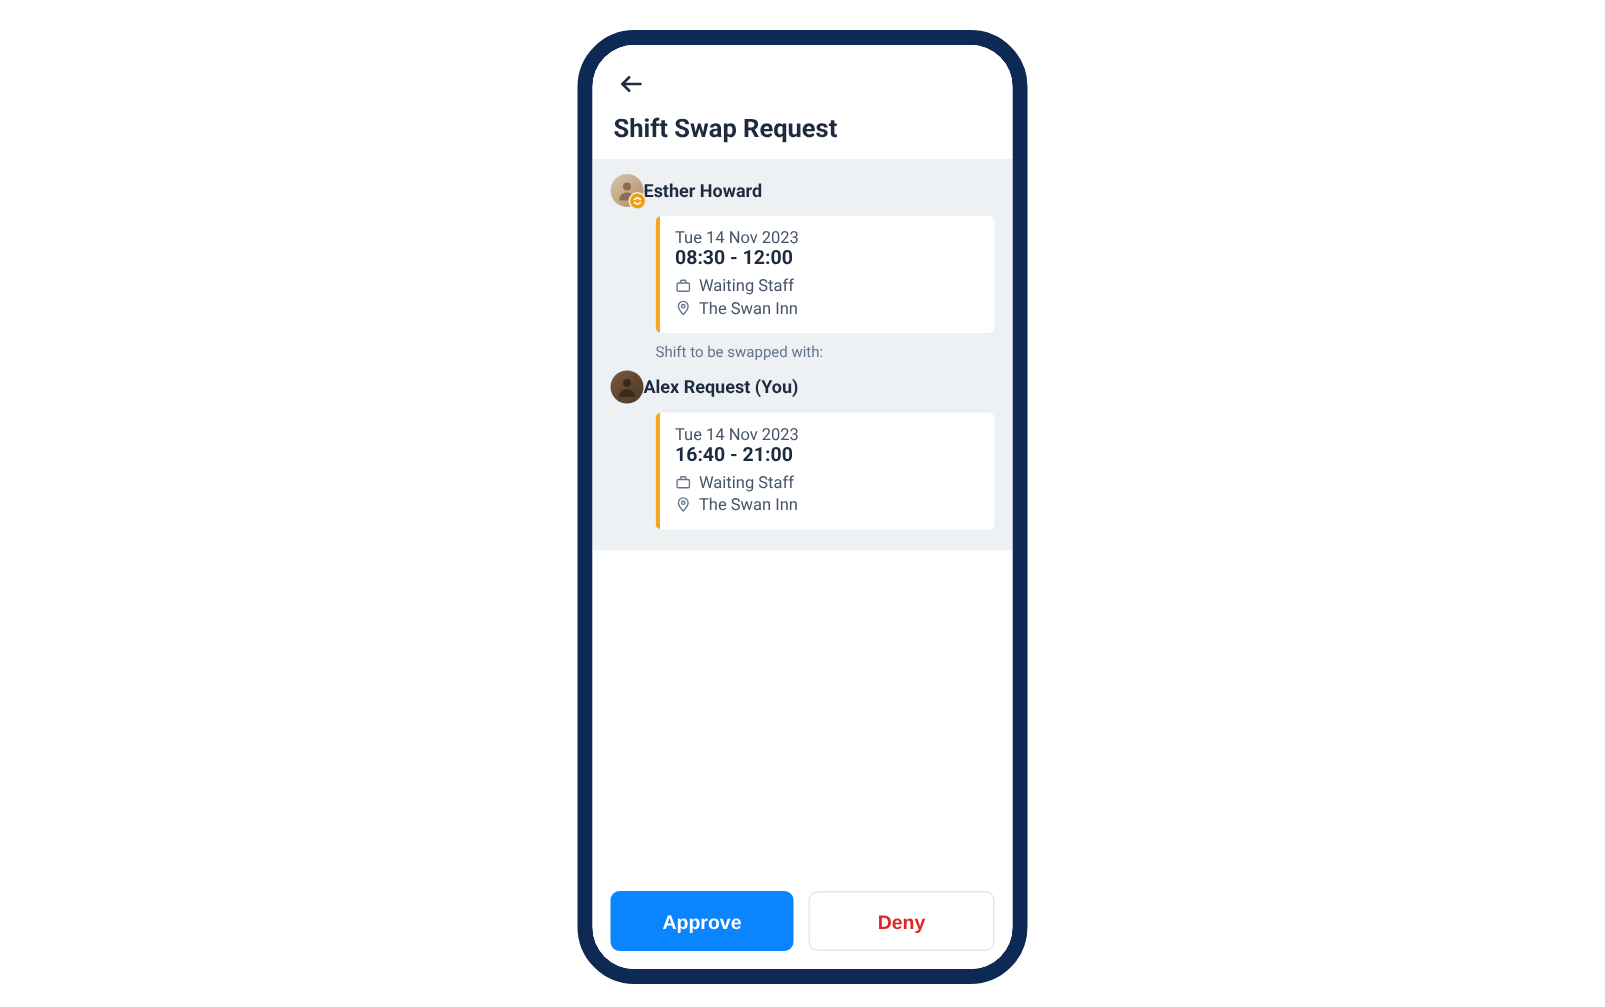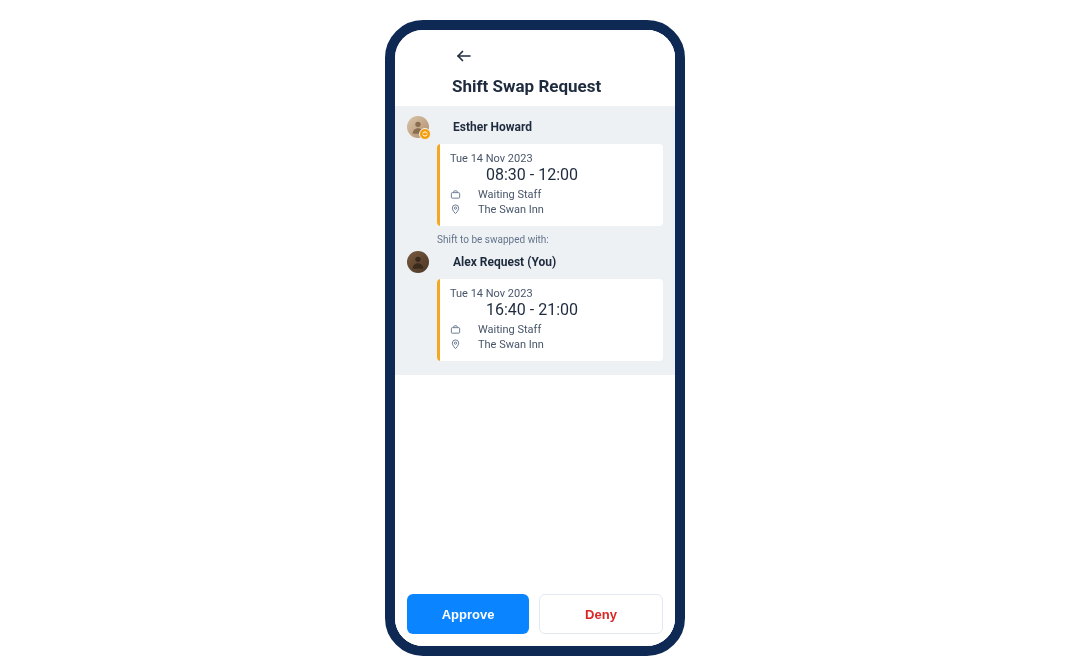--- a/index.html
+++ b/index.html
@@ -25,21 +25,20 @@
     .screen {
       width: 100%;
       height: 100%;
       display: flex;
       flex-direction: column;
       background: #fff;
     }
     .header {
       padding: 14px 20px 10px 14px;
       background: #fff;
-      margin-left: 43px;
     }
     .back-btn {
       display: inline-flex;
       align-items: center;
       justify-content: center;
       width: 24px;
       height: 24px;
       cursor: pointer;
       margin-bottom: 6px;
     }
@@ -50,21 +49,21 @@
       color: #1e2b3e;
       margin-top: 2px;
     }
     .gray-section {
       background: #eef1f4;
       padding: 10px 12px 14px 12px;
     }
     .person-row {
       display: flex;
       align-items: center;
-      gap: 24px;
+      gap: 0;
       margin-bottom: 6px;
     }
     .avatar-wrap {
       position: relative;
       width: 22px;
       height: 22px;
     }
     .avatar {
       width: 22px;
       height: 22px;
@@ -111,30 +110,29 @@
     .shift-content {
       padding: 8px 10px;
       flex: 1;
     }
     .shift-date {
       font-size: 11px;
       color: #475569;
       margin-bottom: 0px;
     }
     .shift-time {
-      font-size: 16px;
-      font-weight: 400;
+      font-size: 13px;
+      font-weight: 700;
       color: #1e2b3e;
       margin-bottom: 4px;
-      margin-left: 36px;
     }
     .shift-meta {
       display: flex;
       align-items: center;
-      gap: 17px;
+      gap: 5px;
       font-size: 11px;
       color: #475569;
       margin-bottom: 2px;
     }
     .shift-meta svg {
       width: 11px;
       height: 11px;
       flex-shrink: 0;
     }
     .swap-label {

